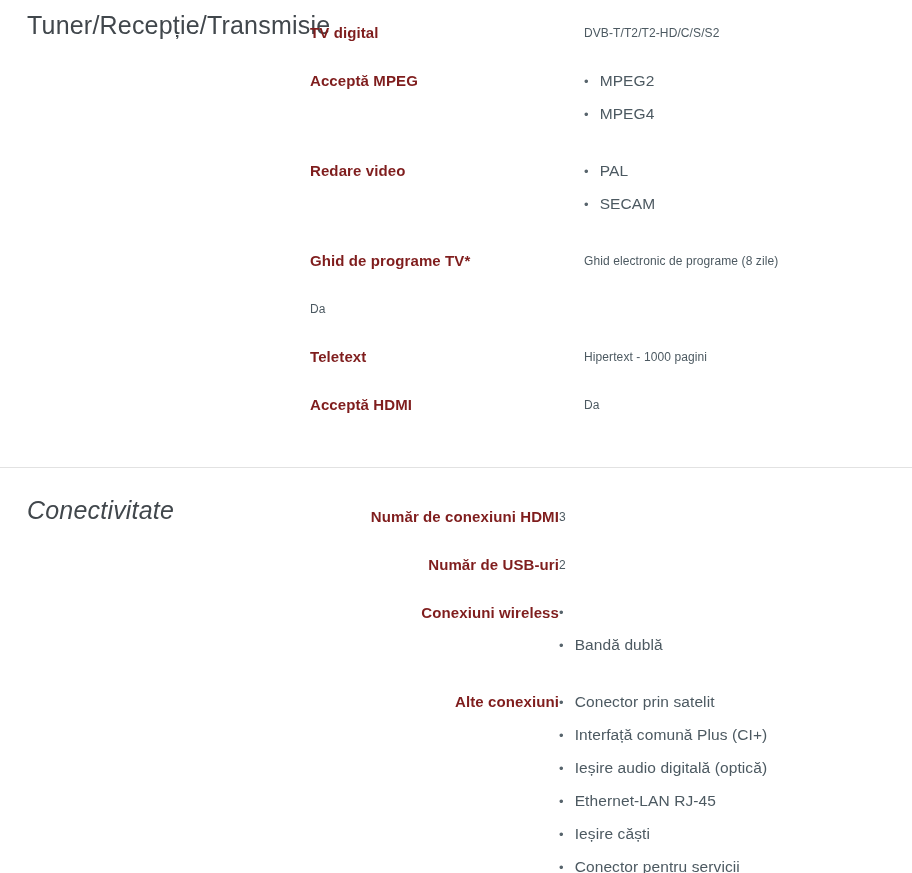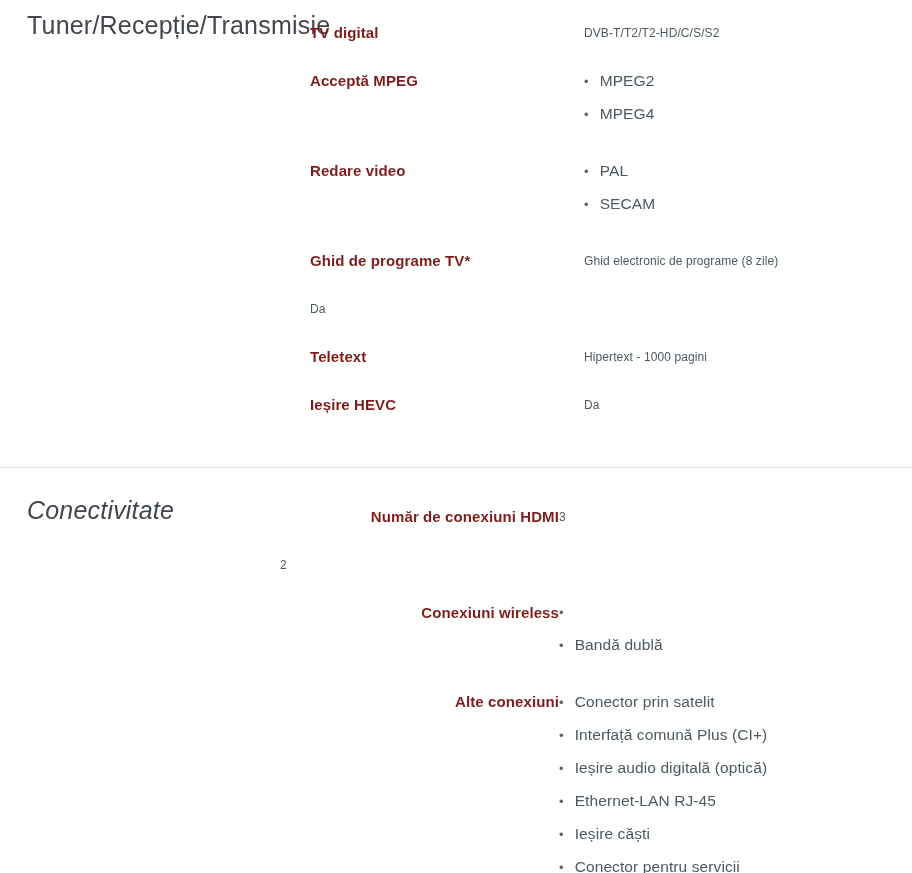--- a/index.html
+++ b/index.html
@@ -117,37 +117,38 @@
     <div class="row">
       <div class="spec-value">Da</div>
     </div>
 
     <div class="row">
       <div class="spec-label">Teletext</div>
       <div class="spec-value">Hipertext - 1000 pagini</div>
     </div>
 
     <div class="row">
-      <div class="spec-label">Ieșire HEVC</div>
+      <div class="spec-label">Acceptă HDMI</div>
       <div class="spec-value">Da</div>
     </div>
 
   </div>
 </section>
 
 <section class="spec-section section--conn">
   <h2 class="section-title">Conectivitate</h2>
   <div class="rows">
 
     <div class="row">
       <div class="spec-label">Număr de conexiuni HDMI</div>
       <div class="spec-value">3</div>
     </div>
 
     <div class="row">
+      <div class="spec-label">Număr de USB-uri</div>
       <div class="spec-value">2</div>
     </div>
 
     <div class="row row--list">
       <div class="spec-label">Conexiuni wireless</div>
       <ul class="value-list">
         <li>
             <span class="bullet">•</span>
           </li>
         <li>

